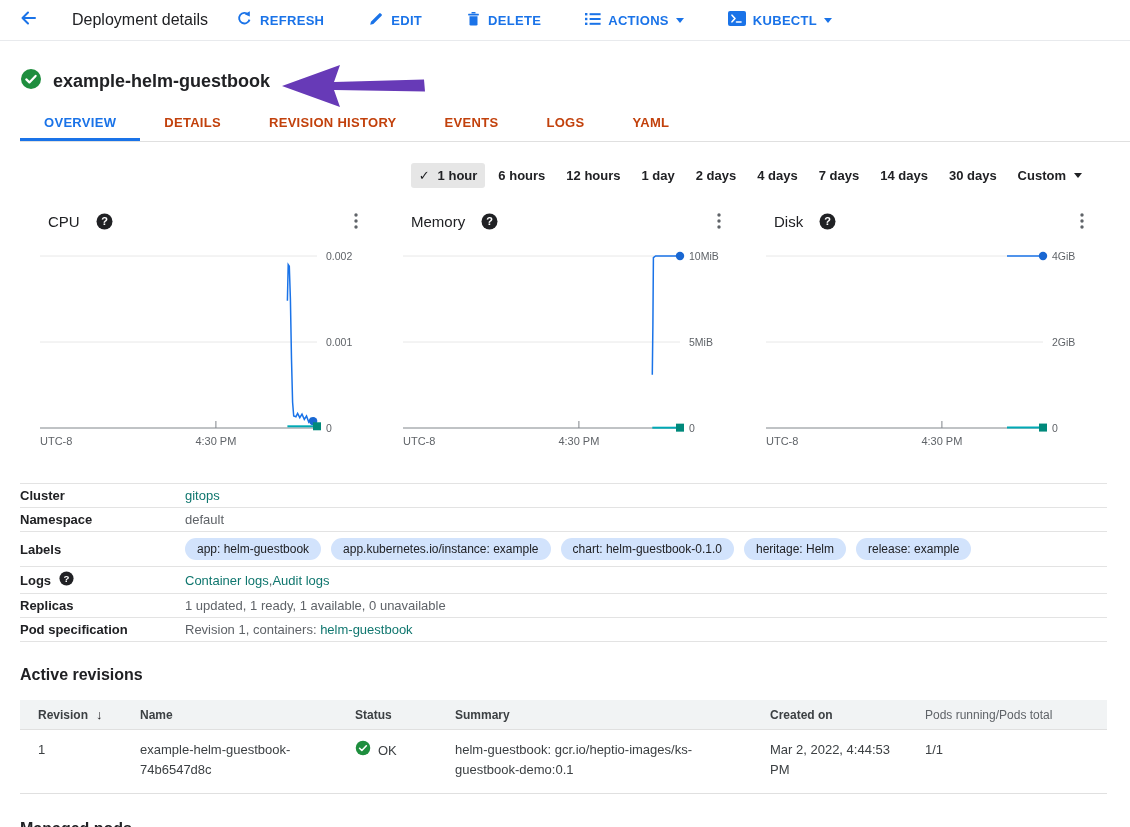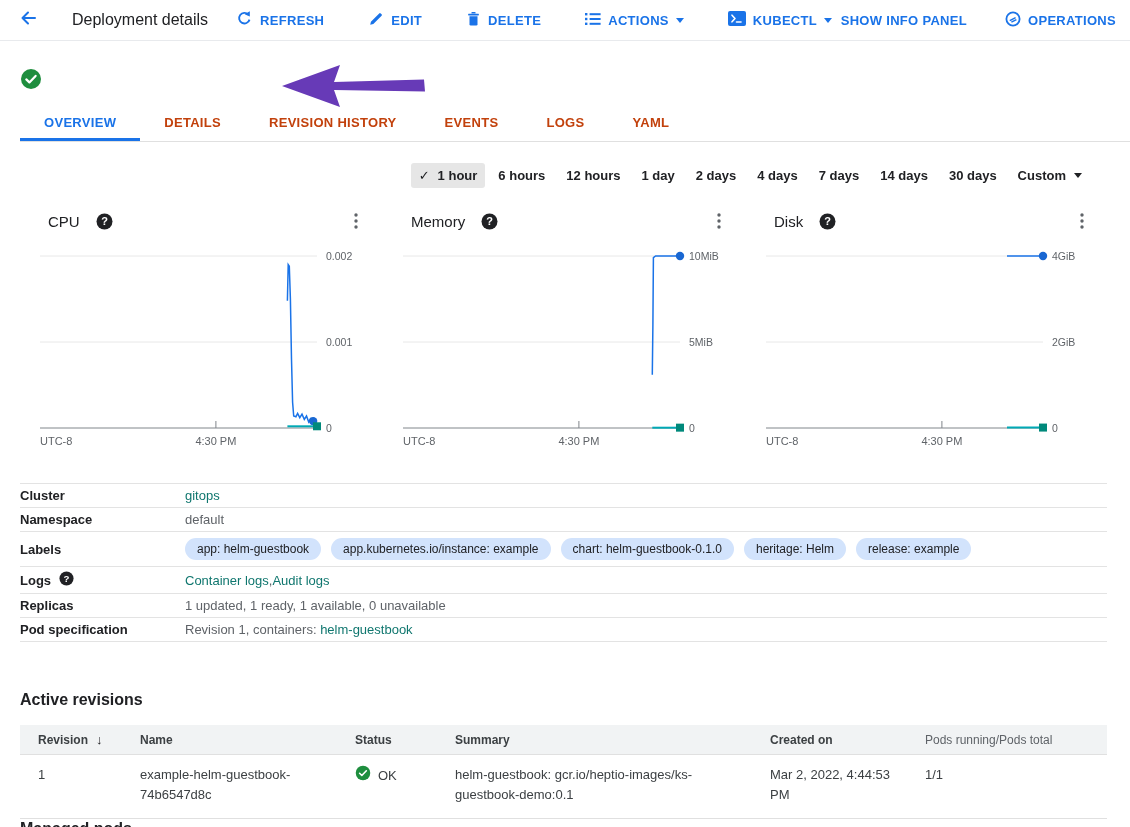--- a/index.html
+++ b/index.html
@@ -55,21 +55,21 @@
   .drow { display:flex; align-items:center; border-top:1px solid #e3e3e3; padding:4px 0; min-height:24px; }
   .drow:last-child { border-bottom:1px solid #e3e3e3; }
   .dlabel { width:165px; flex:none; font-weight:700; color:#202124; display:flex; align-items:center; gap:8px; }
   .dvalue { color:#5f6368; display:flex; align-items:center; flex-wrap:wrap; }
   a.lnk { color:#0f766e; cursor:pointer; }
   .chip { background:#d2e3fc; border-radius:12px; padding:4px 12px; margin-right:10px;
     font-size:12px; color:#202124; line-height:14px; white-space:nowrap; }
   .drow.labels-row { padding:6px 0; }
 
   
-  .revisions { position:absolute; top:691px; left:20px; width:1087px; }
+  .revisions { position:absolute; top:666px; left:20px; width:1087px; }
   .rev-heading { font-size:16px; font-weight:700; color:#202124; margin-bottom:16px; }
   table.rev { width:100%; border-collapse:collapse; table-layout:fixed; }
   table.rev th { background:#f1f3f4; font-size:12px; font-weight:700; color:#3c4043; text-align:left;
     padding:7px 8px 7px 18px; border-bottom:1px solid #e0e0e0; white-space:nowrap; }
   table.rev th.muted { color:#5f6368; font-weight:400; }
   table.rev td { font-size:13px; color:#3c4043; padding:10px 8px 13px 18px; vertical-align:top;
     border-bottom:1px solid #e0e0e0; line-height:20px; }
   .sort-arrow { font-size:13px; margin-left:8px; color:#202124; }
   .status-cell { display:flex; align-items:center; gap:7px; }
 
@@ -138,44 +138,30 @@
             <rect x="0" y="0" width="18" height="15" rx="2" fill="#1a73e8"></rect>
             <path d="M4 4.2 7 7.5 4 10.8" fill="none" stroke="#fff" stroke-width="1.6" stroke-linecap="round" stroke-linejoin="round"></path>
             <line x1="8.5" y1="11" x2="13" y2="11" stroke="#fff" stroke-width="1.6" stroke-linecap="round"></line>
           </svg>
       </span>
       <span>KUBECTL</span>
       <span class="caret"></span>
     </div>
   </div>
 
-  <div class="tb-right">
-    <div class="tb-btn">
-      <span>SHOW INFO PANEL</span>
-    </div>
-    <div class="tb-btn">
-      <span>
-        <svg width="16" height="16" viewBox="0 0 16 16">
-            <circle cx="8" cy="8" r="6.6" fill="none" stroke="#1a73e8" stroke-width="1.8"></circle>
-            <line x1="4.8" y1="9.6" x2="10.6" y2="6.6" stroke="#1a73e8" stroke-width="1.6"></line>
-            <line x1="6.4" y1="11.2" x2="11.4" y2="8.6" stroke="#1a73e8" stroke-width="1.4"></line>
-          </svg>
-      </span>
-      <span>OPERATIONS</span>
-    </div>
-  </div>
 </div>
 
 <div class="page-header">
   <span>
     <svg width="22" height="22" viewBox="0 0 22 22">
         <circle cx="11" cy="11" r="10" fill="#1e8e3e"></circle>
         <path d="M6.3 11.4 9.4 14.4 15.6 7.9" fill="none" stroke="#fff" stroke-width="2.2" stroke-linecap="round" stroke-linejoin="round"></path>
       </svg>
   </span>
+  <span class="page-title">example-helm-guestbook</span>
 </div>
 
 <div class="anno-arrow">
   <svg width="150" height="50" viewBox="0 0 150 50">
       <path d="M4 25 62 4 56 21 146 18.5 147 30.5 56 29 62 46 Z" fill="#673ab7"></path>
     </svg>
 </div>
 
 <div class="tabs">
     <div class="tab active">OVERVIEW</div>

